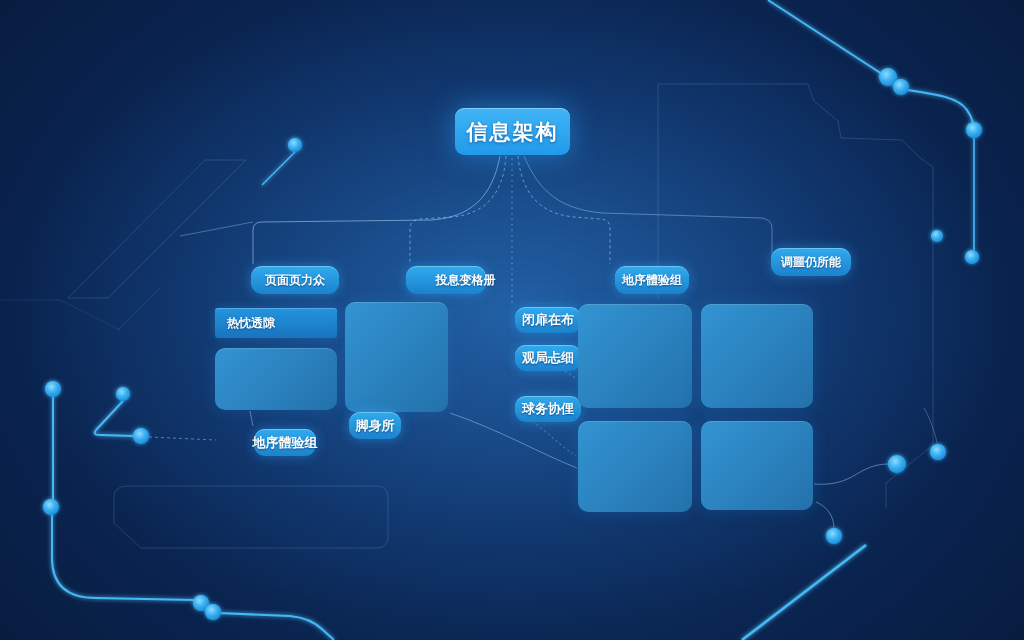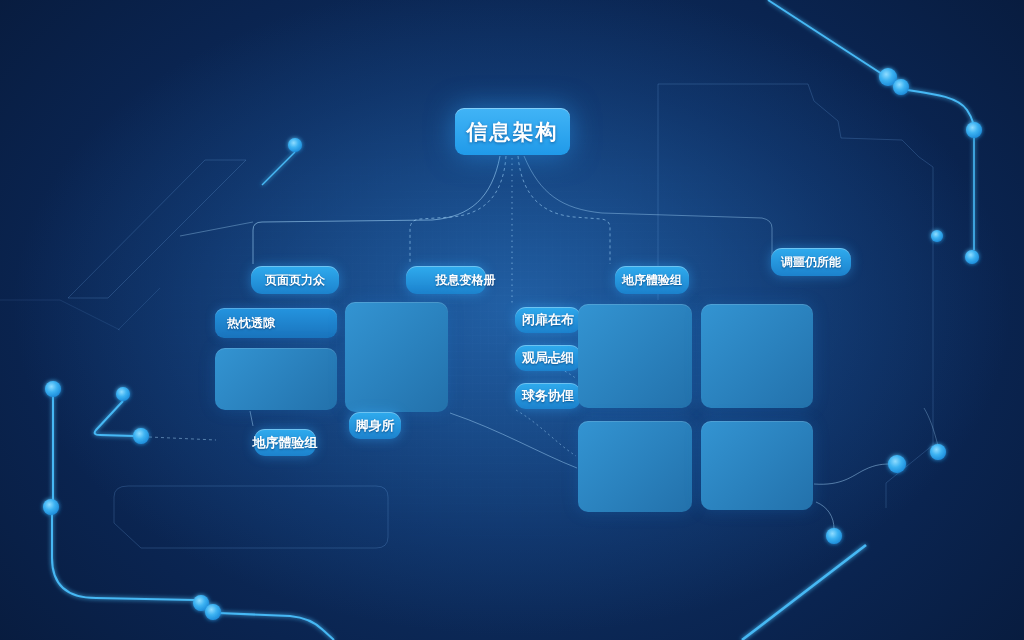--- a/index.html
+++ b/index.html
@@ -29,21 +29,21 @@
   }
   .pill{
     background:linear-gradient(180deg,#2fabee 0%,#1c82cd 100%);
     border-radius:11px;font-size:12px;font-weight:bold;
     box-shadow:0 0 12px rgba(50,170,255,.45), inset 0 1px 0 rgba(255,255,255,.3);
     text-shadow:0 1px 2px rgba(0,40,90,.6);white-space:nowrap;margin-left:36px;
   }
   .pill.small{font-size:13px;}
   .bar{
     background:linear-gradient(180deg,#2494df 0%,#1a74bd 100%);
-    border-radius:9px;font-size:12px;font-weight:bold;justify-content:flex-start;padding-left:12px;
+    border-radius:3px;font-size:12px;font-weight:bold;justify-content:flex-start;padding-left:12px;
     box-shadow:0 0 10px rgba(45,150,240,.35), inset 0 1px 0 rgba(255,255,255,.22);
     text-shadow:0 1px 2px rgba(0,40,90,.6);
   }
   .panel{
     background:linear-gradient(135deg,#3394d2 0%,#2a81bd 55%,#2371ab 100%);
     border-radius:10px;
     box-shadow:0 0 16px rgba(30,120,200,.28), inset 0 1px 0 rgba(255,255,255,.14);
   }
 </style>
 </head>
@@ -151,21 +151,21 @@
   </div>
   <div class="node panel" style="left:215px;top:348px;width:122px;height:62px;"></div>
   <div class="node panel" style="left:345px;top:302px;width:103px;height:110px;"></div>
 
   <div class="node pill small" style="left:479px;top:307px;width:66px;height:26px;">
     <span>闭扉在布</span>
   </div>
   <div class="node pill small" style="left:479px;top:345px;width:66px;height:26px;text-align:right;">
     <span>观局忐细</span>
   </div>
-  <div class="node pill small" style="left:479px;top:383px;width:66px;height:26px;">
+  <div class="node pill small" style="left:479px;top:396px;width:66px;height:26px;">
     <span>球务协俚</span>
   </div>
 
   <div class="node panel" style="left:578px;top:304px;width:114px;height:104px;"></div>
   <div class="node panel" style="left:701px;top:304px;width:112px;height:104px;"></div>
   <div class="node panel" style="left:578px;top:421px;width:114px;height:91px;"></div>
   <div class="node panel" style="left:701px;top:421px;width:112px;height:89px;"></div>
 
   <div class="node pill small" style="left:218px;top:429px;width:62px;height:27px;">
     <span>地序體验组</span>

